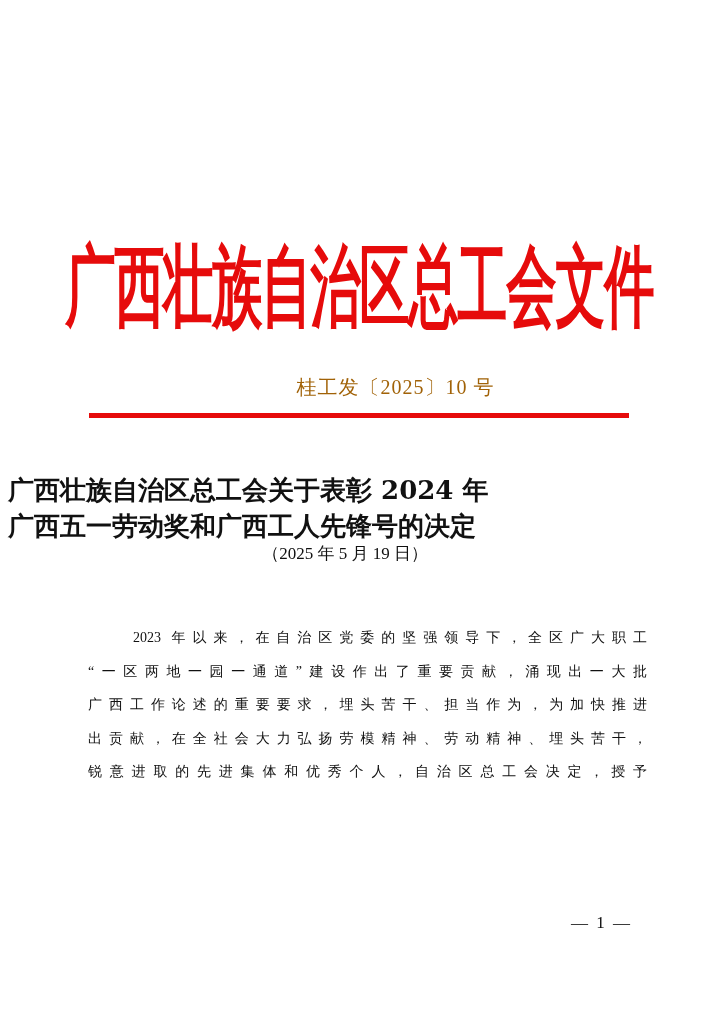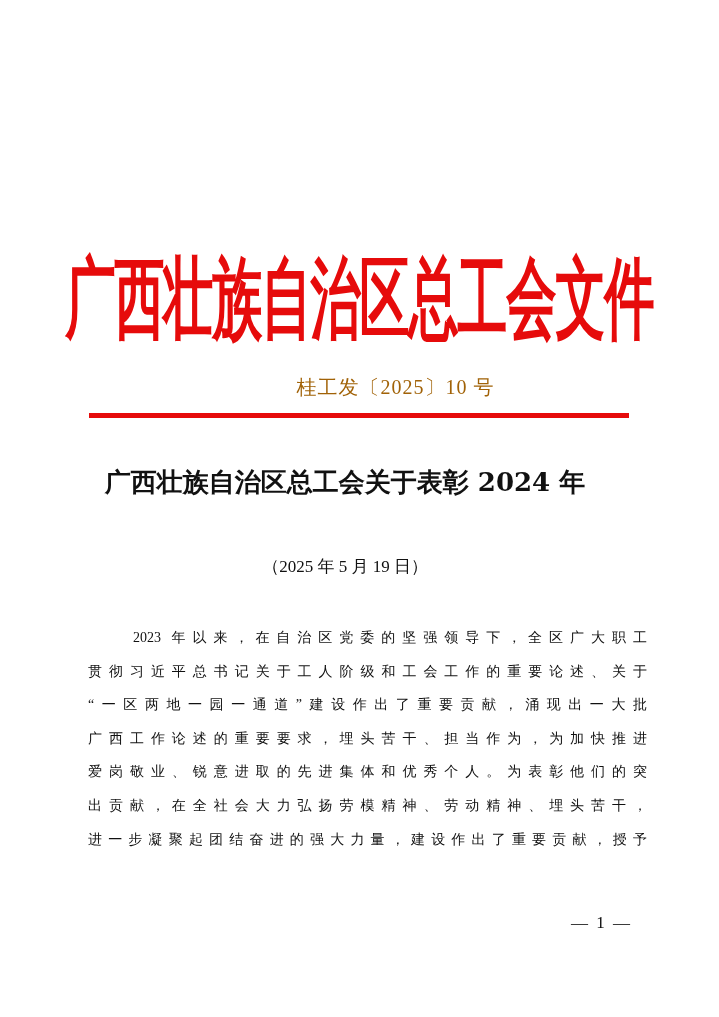--- a/index.html
+++ b/index.html
@@ -20,21 +20,20 @@
   
   .red-header {
     position: absolute;
     top: 241px;
     left: 0;
     width: 719px;
     height: 92px;
     display: flex;
     align-items: center;
     justify-content: center;
-    margin-top: 12px;
   }
   .red-header .agency-text {
     font-family: "DejaVu Serif", "Liberation Serif", serif;
     font-weight: bold;
     font-size: 50px;
     line-height: 50px;
     letter-spacing: -1px;
     white-space: nowrap;
     color: #e60b0b;
     transform: scaleY(1.78);
@@ -64,33 +63,32 @@
     height: 5px;
     background: #e60b0b;
   }
 
   
   .doc-title {
     position: absolute;
     top: 464px;
     left: 0;
     width: 690px;
-    margin: 0;
-    text-align: center;
+    margin: 8px;
     font-family: "DejaVu Serif", "Liberation Serif", serif;
     font-size: 26px;
     line-height: 36px;
     font-weight: bold;
     color: #111111;
   }
 
   
   .doc-date {
     position: absolute;
-    top: 555px;
+    top: 542px;
     left: 0;
     width: 690px;
     text-align: center;
     font-size: 17px;
     line-height: 24px;
     color: #111111;
   }
 
   
   .doc-body {
@@ -132,29 +130,28 @@
   <div class="red-header">
     <span class="agency-text">广西壮族自治区总工会文件</span>
   </div>
 
   <div class="doc-number">桂工发〔2025〕10 号</div>
 
   <div class="red-rule"></div>
 
   <h1 class="doc-title">
     <div>广西壮族自治区总工会关于表彰 2024 年</div>
+    <div>广西五一劳动奖和广西工人先锋号的决定</div>
   </h1>
 
   <div class="doc-date">（2025 年 5 月 19 日）</div>
 
   <div class="doc-body">
     <div class="body-line first-indent">2023 年以来，在自治区党委的坚强领导下，全区广大职工</div>
-    <div class="body-line">贯彻习近平总书记关于工人阶级和工会工作的重要论述、关于</div>
     <div class="body-line">“一区两地一园一通道”建设作出了重要贡献，涌现出一大批</div>
     <div class="body-line">广西工作论述的重要要求，埋头苦干、担当作为，为加快推进</div>
-    <div class="body-line">爱岗敬业、锐意进取的先进集体和优秀个人。为表彰他们的突</div>
     <div class="body-line">出贡献，在全社会大力弘扬劳模精神、劳动精神、埋头苦干，</div>
-    <div class="body-line">进一步凝聚起团结奋进的强大力量，建设作出了重要贡献，授予</div>
+    <div class="body-line">锐意进取的先进集体和优秀个人，自治区总工会决定，授予</div>
   </div>
 
   <div class="page-number">— 1 —</div>
 
 </div>
 
 </body></html>

